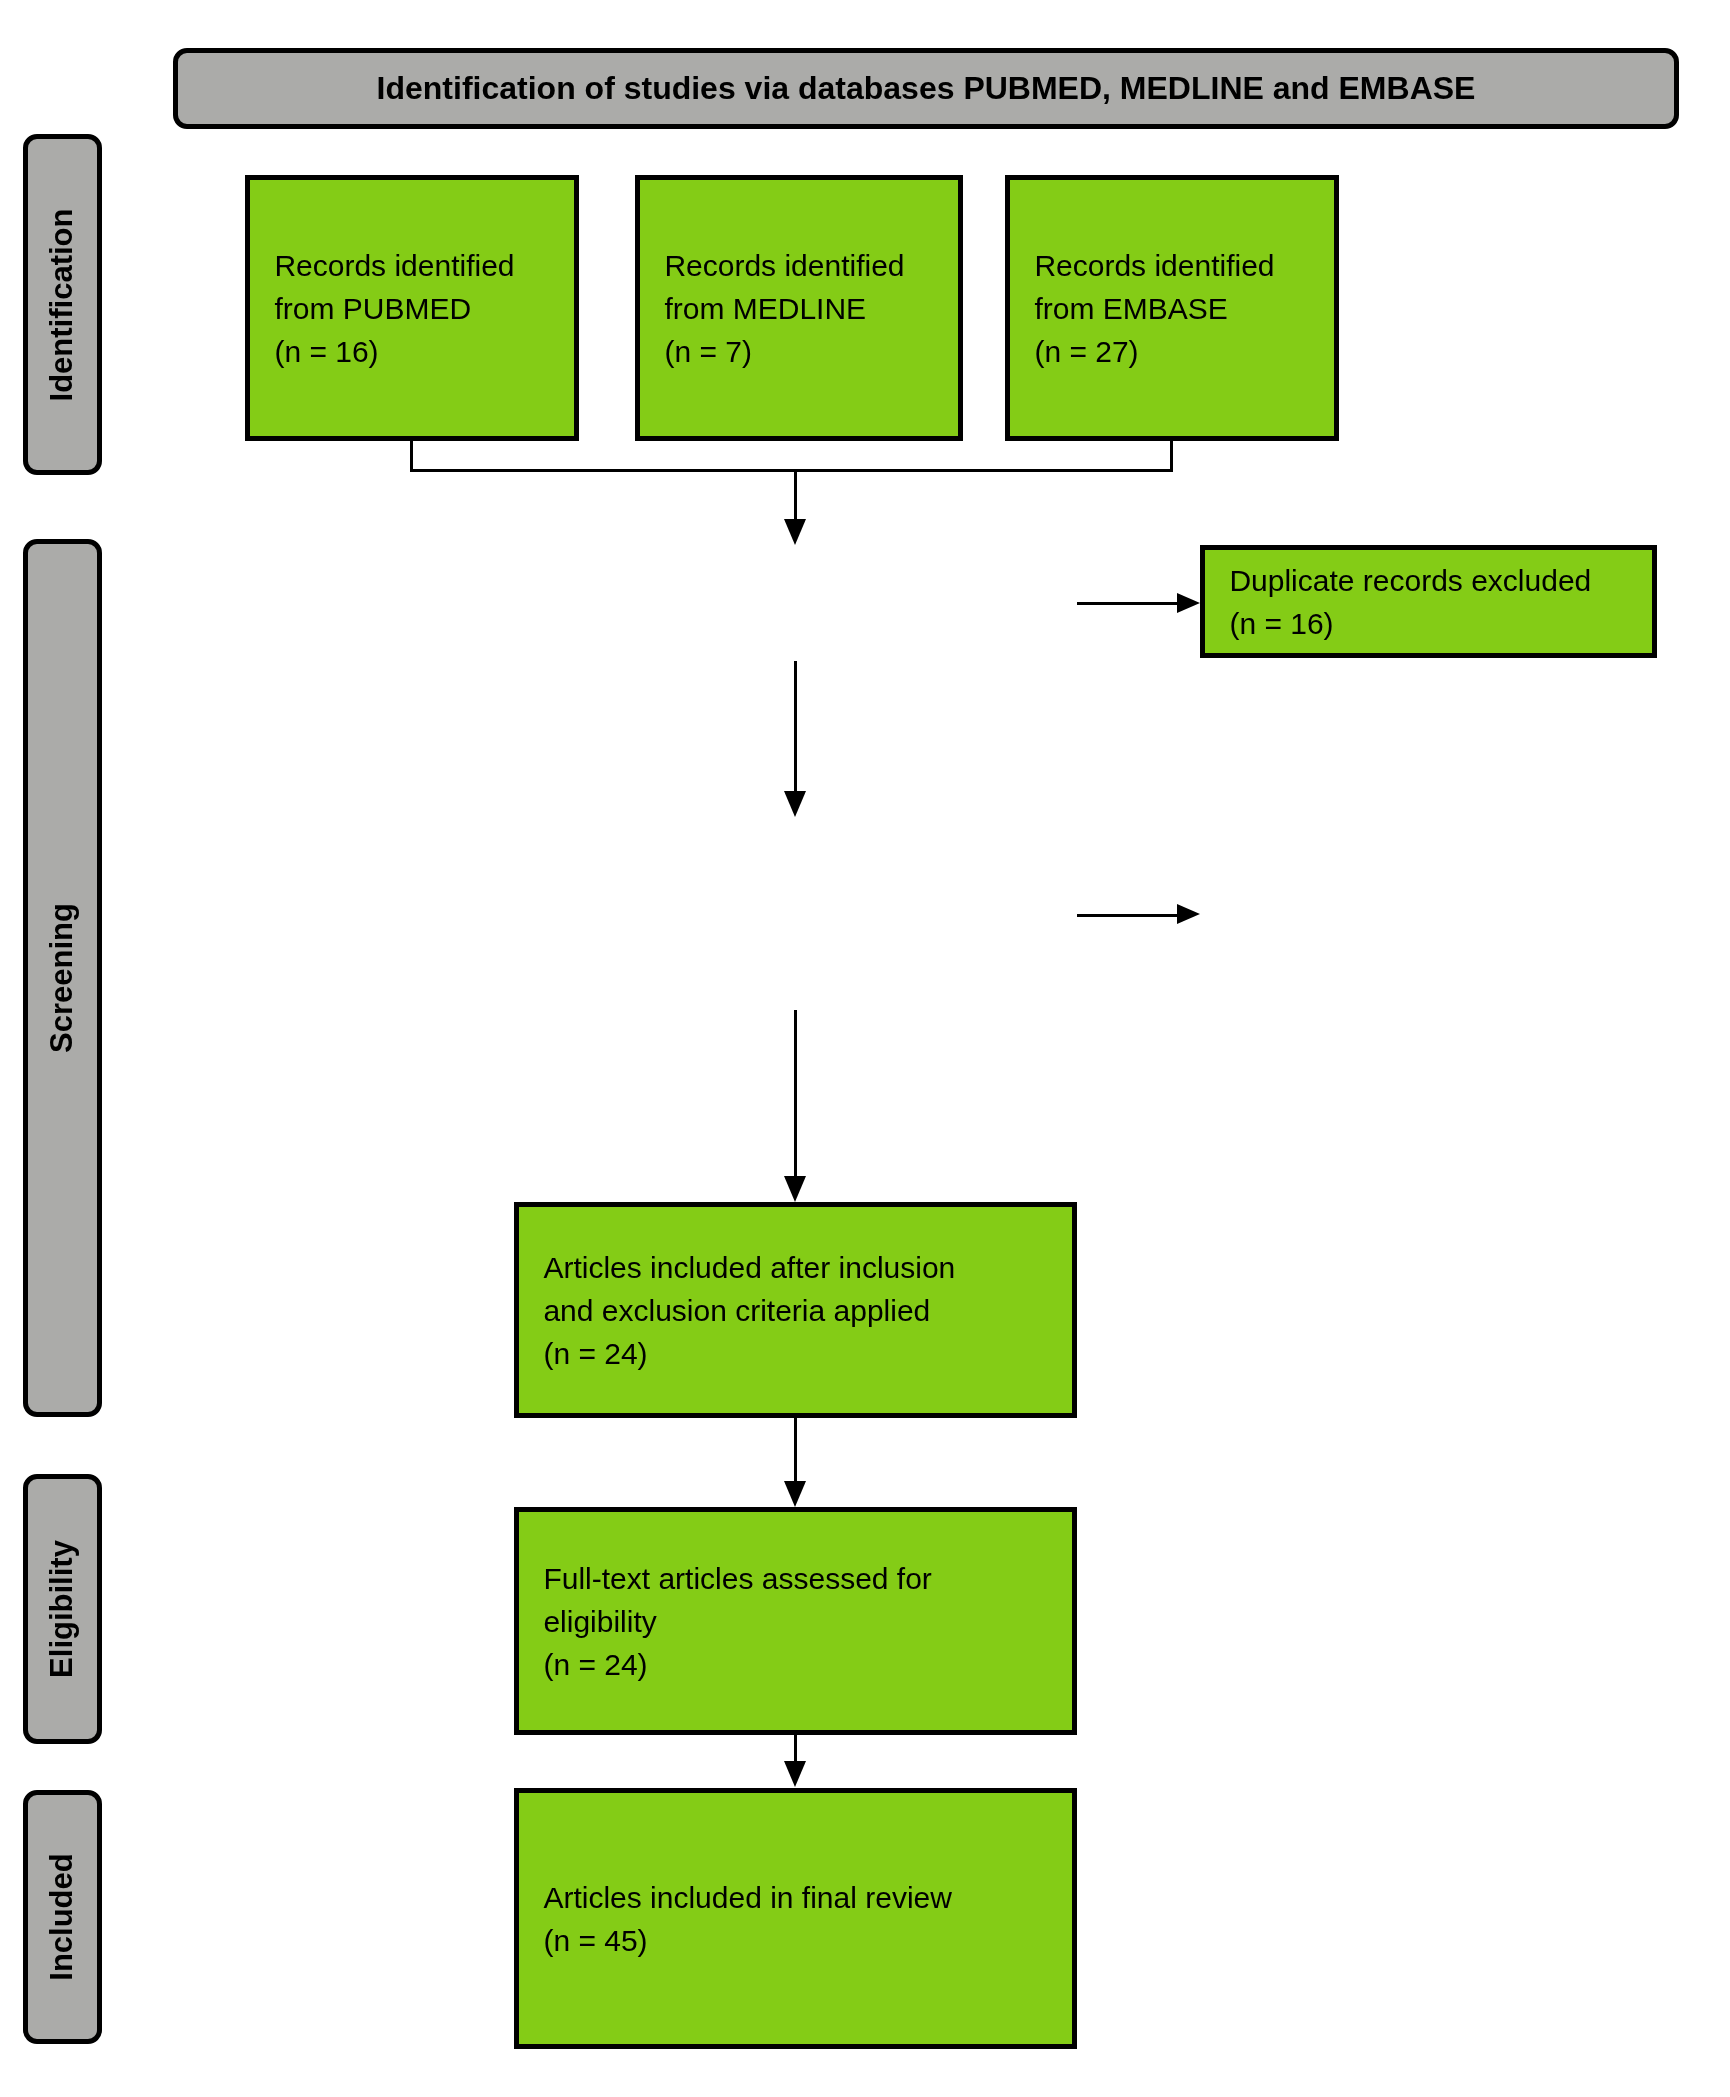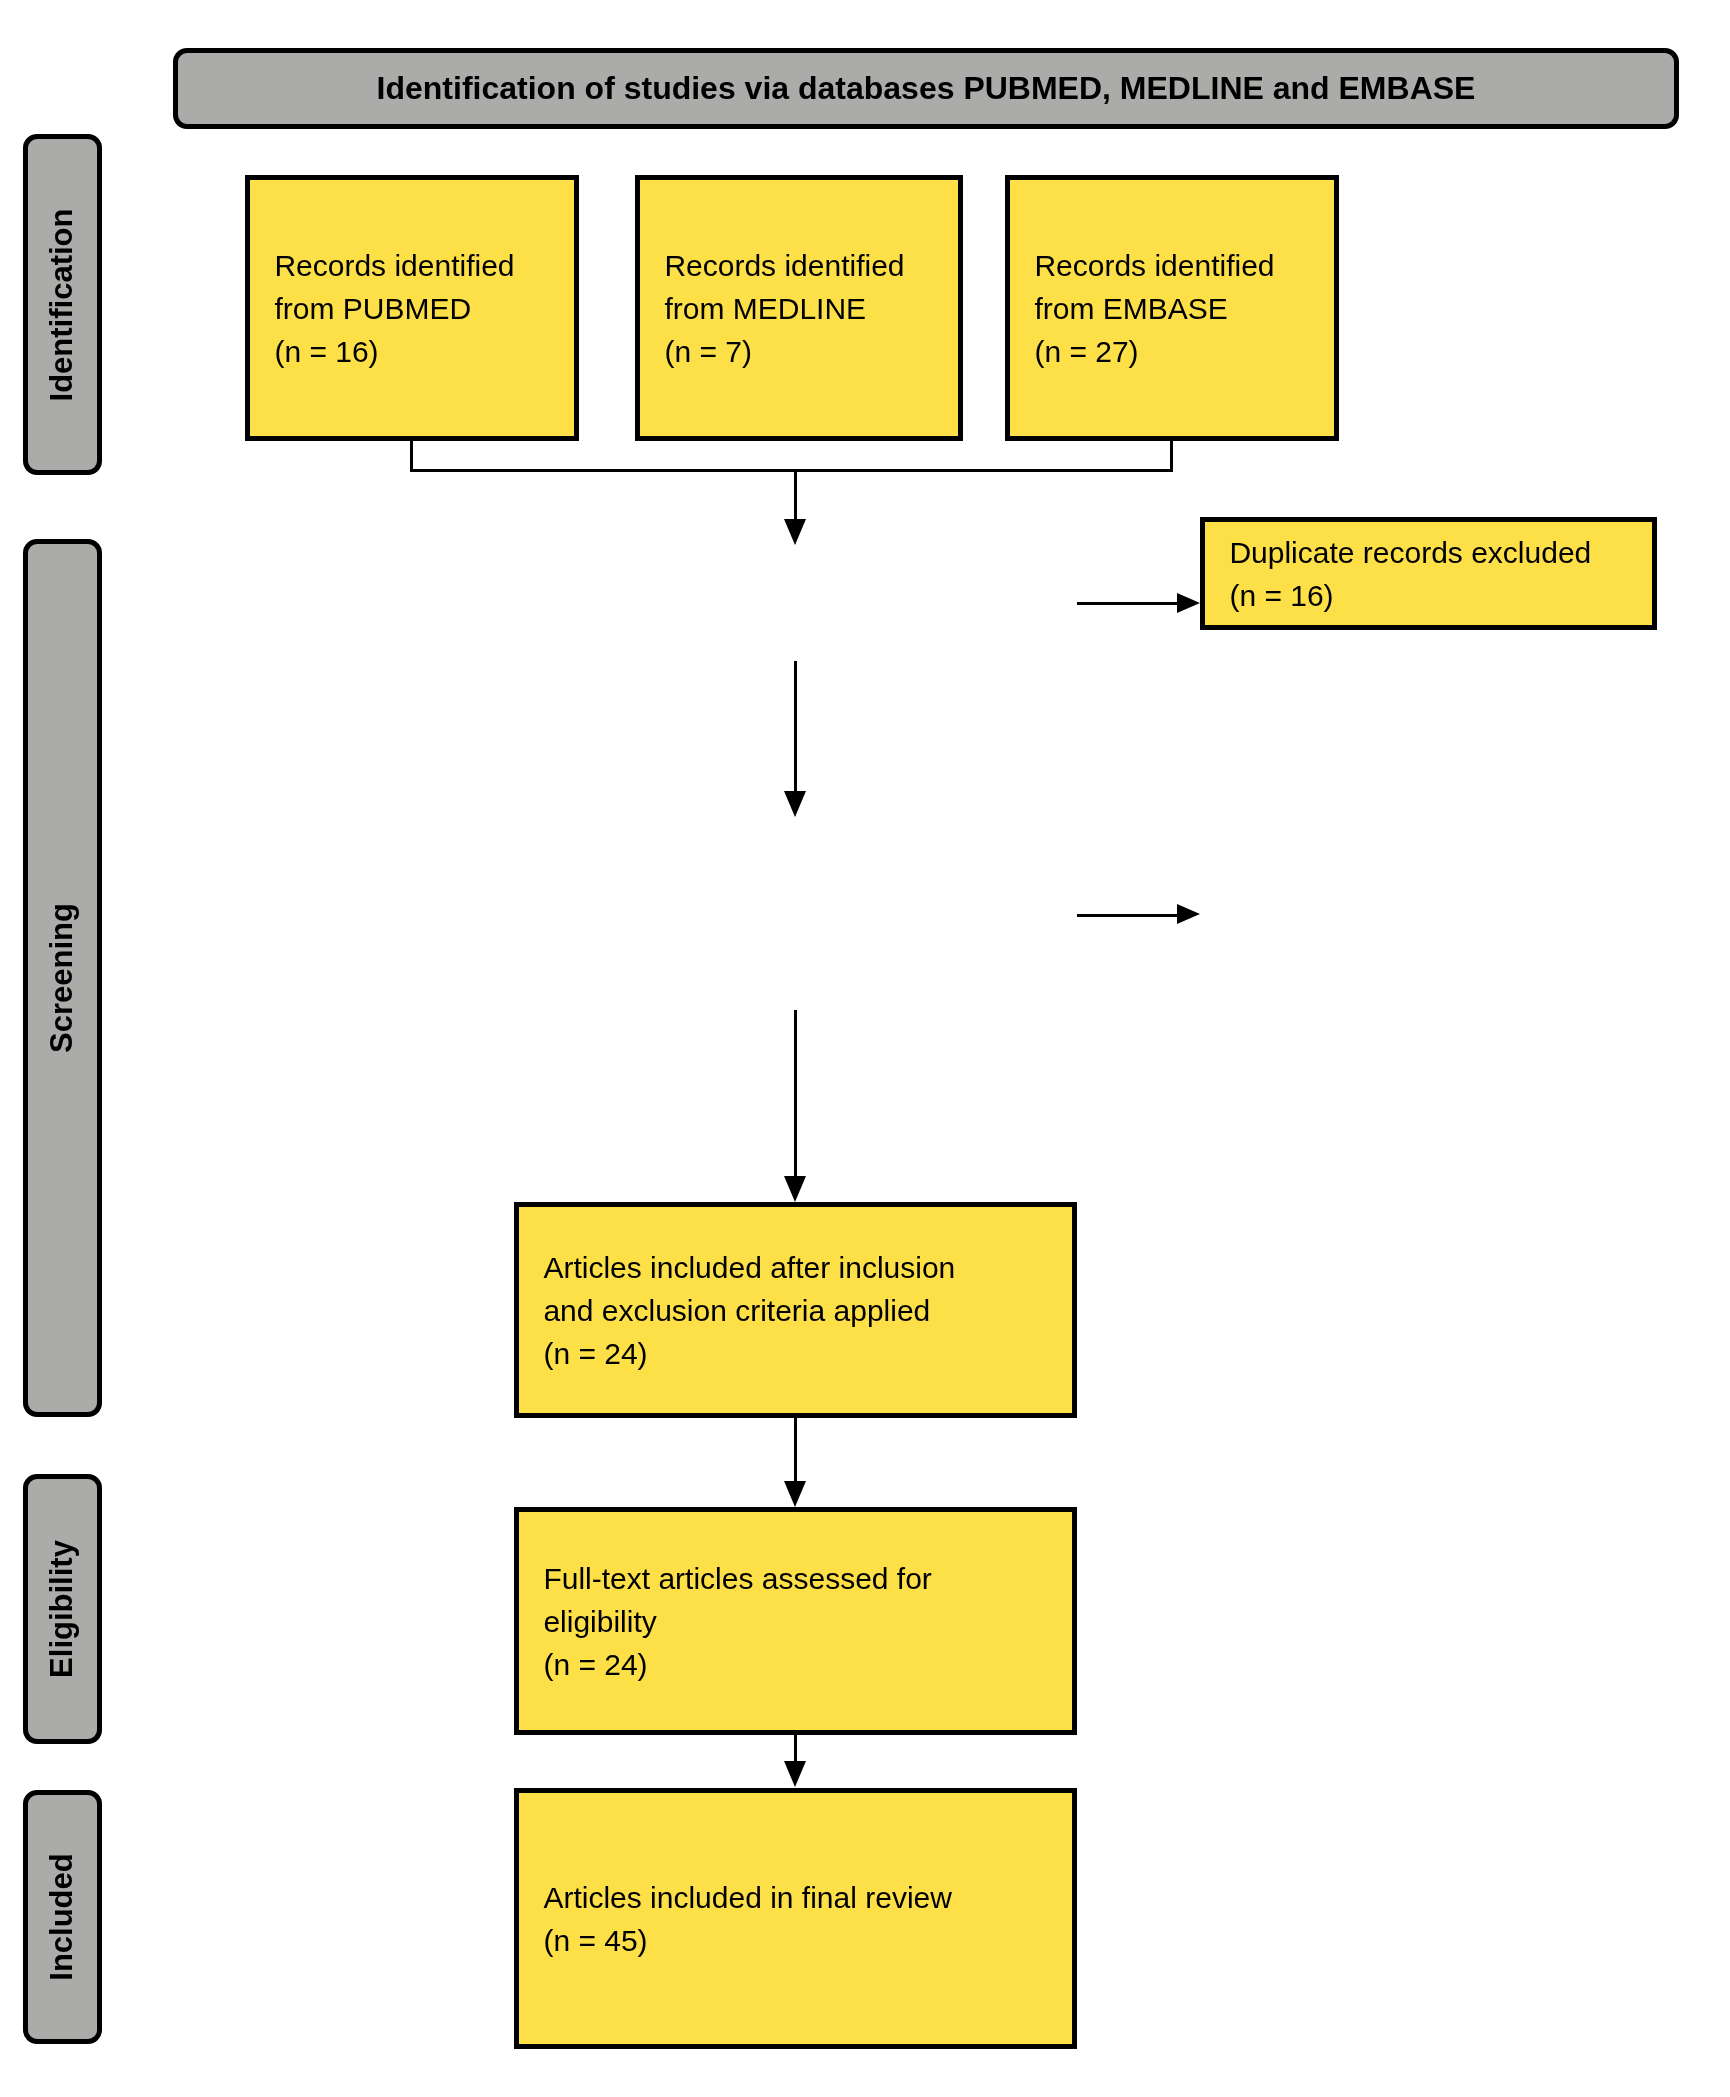--- a/index.html
+++ b/index.html
@@ -22,29 +22,29 @@
   .stage span{
     transform:rotate(-90deg);white-space:nowrap;
     font-weight:bold;font-size:31px;
   }
   #stage-identification{top:134px;height:341px;}
   #stage-screening{top:539px;height:878px;}
   #stage-eligibility{top:1474px;height:270px;}
   #stage-included{top:1790px;height:254px;}
   
   .node{
-    position:absolute;background:#fde047;border:5.6px solid #000;box-sizing:border-box;
+    position:absolute;background:#84cc16;border:5.6px solid #000;box-sizing:border-box;
     display:flex;align-items:center;font-size:30px;line-height:43px;
   }
   .node span{display:block;padding:0 9.4px 0 24.4px;white-space:pre-line;text-align:left;}
   #node-pubmed{left:245px;top:175px;width:334px;height:266px;}
   #node-medline{left:635px;top:175px;width:328px;height:266px;}
   #node-embase{left:1005px;top:175px;width:334px;height:266px;}
   #node-collated{left:514px;top:545px;width:563px;height:116px;}
-  #node-duplicates{left:1200px;top:517px;width:457px;height:113px;}
+  #node-duplicates{left:1200px;top:545px;width:457px;height:113px;}
   #node-screened{left:514px;top:818px;width:563px;height:192px;}
   #node-excluded{left:1200px;top:820px;width:483px;height:189px;}
   #node-included-after{left:514px;top:1202px;width:563px;height:216px;}
   #node-fulltext{left:514px;top:1507px;width:563px;height:228px;}
   #node-final{left:514px;top:1788px;width:563px;height:261px;}
   
   .vline,.hline{position:absolute;background:#000;}
   .arr-d{position:absolute;width:0;height:0;
     border-left:11.3px solid transparent;border-right:11.3px solid transparent;
     border-top:26px solid #000;}

